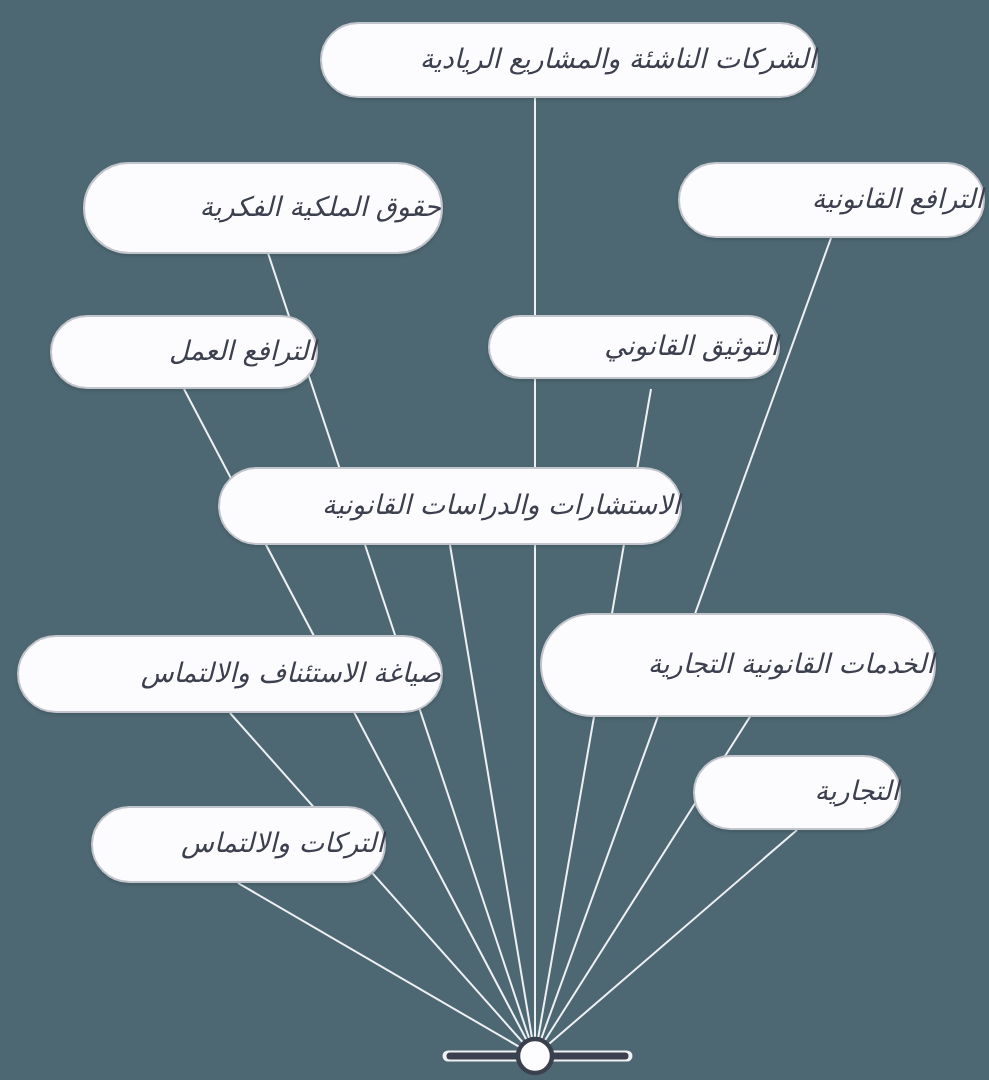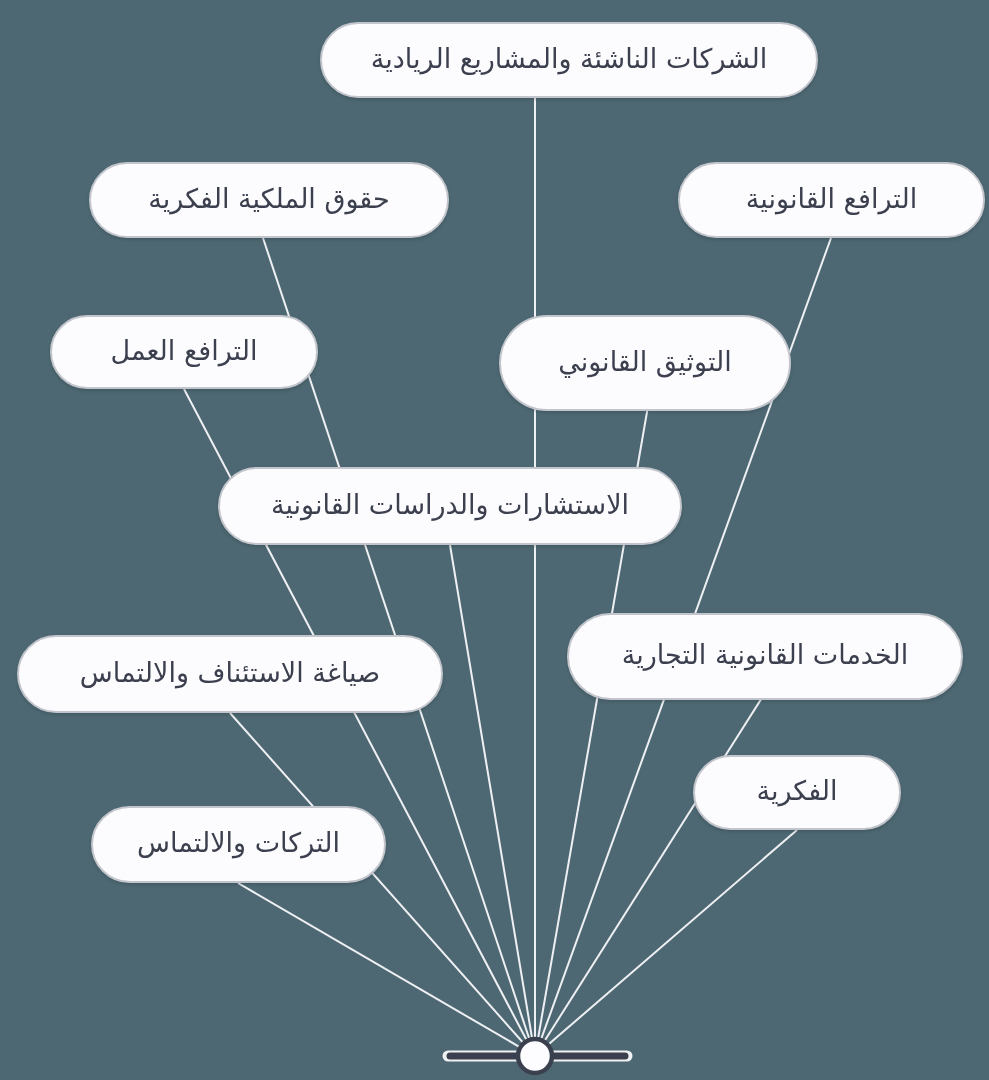--- a/index.html
+++ b/index.html
@@ -23,23 +23,24 @@
   .connector{stroke:var(--line);stroke-width:2;}
   .axis-outline{stroke:#f0f1f4;stroke-width:11;stroke-linecap:round;}
   .axis{stroke:var(--node-accent);stroke-width:7;stroke-linecap:round;}
   .root-circle{fill:#fdfdff;stroke:var(--node-accent);stroke-width:4.5;cursor:pointer;}
   .pill{
     position:absolute;z-index:2;
     background:var(--pill-fill);
     border:2px solid var(--pill-border);
     border-radius:999px;
     box-sizing:border-box;
-    display:flex;align-items:center;justify-content:center;
+    display:flex;align-items:center;
     box-shadow:0 2px 3px rgba(35,45,55,.22);
     cursor:pointer;
+    font-style:italic;
   }
   .pill-label{
     color:var(--pill-text);
     font-size:27px;
     line-height:1;
     white-space:nowrap;
     direction:rtl;
     padding-bottom:4px;
   }
 </style>
@@ -65,49 +66,49 @@
       <line class="axis-outline" x1="448" y1="1056" x2="627" y2="1056"></line>
       <line class="axis" x1="450" y1="1056" x2="625" y2="1056"></line>
       <circle class="root-circle" cx="535" cy="1056" r="17"></circle>
     </g>
   </svg>
 
   <div class="pill" style="left:320px;top:22px;width:498px;height:76px">
     <span class="pill-label">الشركات الناشئة والمشاريع الريادية</span>
   </div>
 
-  <div class="pill" style="left:89px;top:162px;width:360px;height:76px">
+  <div class="pill" style="left:83px;top:162px;width:360px;height:92px">
     <span class="pill-label">حقوق الملكية الفكرية</span>
   </div>
 
   <div class="pill" style="left:678px;top:162px;width:307px;height:76px">
     <span class="pill-label">الترافع القانونية</span>
   </div>
 
   <div class="pill" style="left:50px;top:315px;width:268px;height:74px">
     <span class="pill-label">الترافع العمل</span>
   </div>
 
-  <div class="pill" style="left:499px;top:315px;width:292px;height:96px">
+  <div class="pill" style="left:488px;top:315px;width:292px;height:64px">
     <span class="pill-label">التوثيق القانوني</span>
   </div>
 
   <div class="pill" style="left:218px;top:467px;width:464px;height:78px">
     <span class="pill-label">الاستشارات والدراسات القانونية</span>
   </div>
 
   <div class="pill" style="left:17px;top:635px;width:426px;height:78px">
     <span class="pill-label">صياغة الاستئناف والالتماس</span>
   </div>
 
-  <div class="pill" style="left:567px;top:613px;width:396px;height:87px">
+  <div class="pill" style="left:540px;top:613px;width:396px;height:104px">
     <span class="pill-label">الخدمات القانونية التجارية</span>
   </div>
 
   <div class="pill" style="left:693px;top:755px;width:208px;height:75px">
-    <span class="pill-label">الفكرية</span>
+    <span class="pill-label">التجارية</span>
   </div>
 
   <div class="pill" style="left:91px;top:806px;width:295px;height:77px">
     <span class="pill-label">التركات والالتماس</span>
   </div>
 
 </div>
 
 </body></html>

